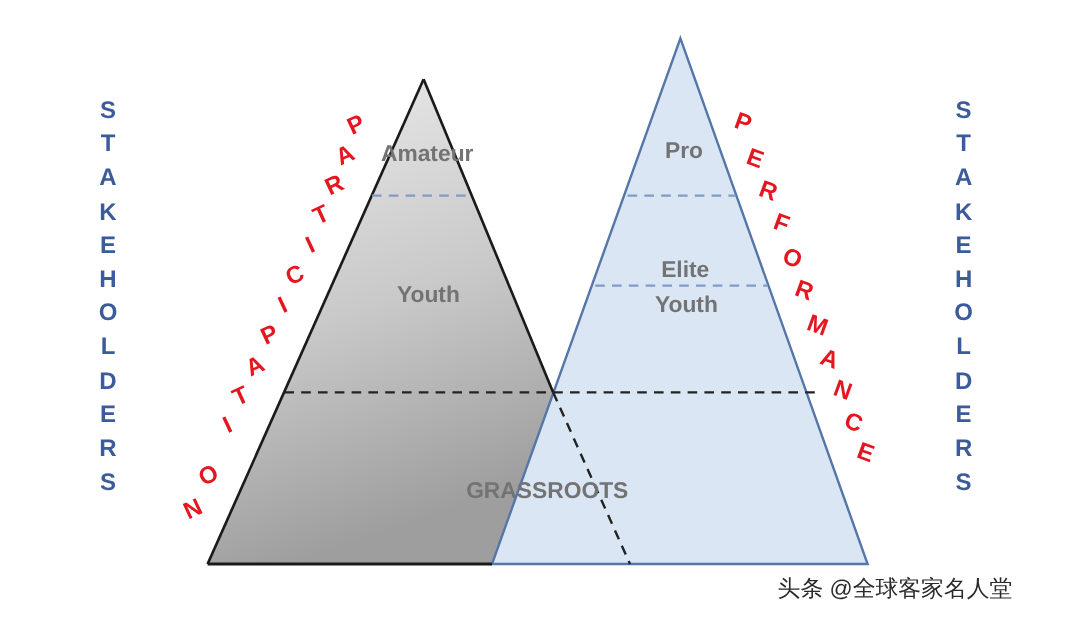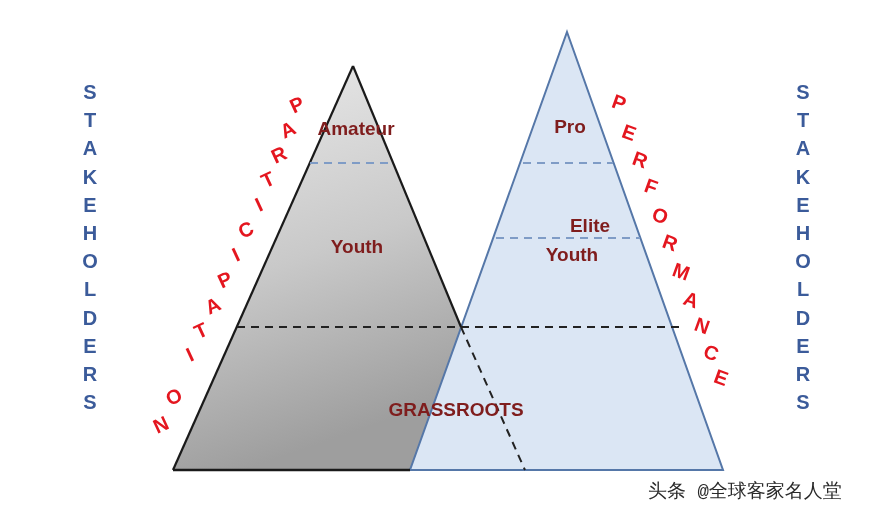--- a/index.html
+++ b/index.html
@@ -1,22 +1,22 @@
 <!DOCTYPE html>
 <html><head>
 <meta charset="utf-8">
 <style>
   html, body { margin: 0; padding: 0; background: #ffffff; }
   body { width: 894px; height: 516px; position: relative; overflow: hidden; font-family: "Liberation Sans", sans-serif; }
   #diagram { position: absolute; left: 0; top: 0; }
   .stake-col { position: absolute; top: 78px; width: 24px; display: flex; flex-direction: column; align-items: center; }
   .stake-col span { display: block; color: #3b5b9a; font-weight: bold; font-size: 20px; line-height: 28.2px; font-family: "Liberation Sans", sans-serif; }
-  .tier-label { position: absolute; font-weight: bold; color: #7f1d1d; font-size: 19px; font-family: "Liberation Sans", sans-serif; text-align: right; transform: translateX(-50%); white-space: nowrap; line-height: 22px; }
+  .tier-label { position: absolute; font-weight: bold; color: #737373; font-size: 19px; font-family: "Liberation Sans", sans-serif; text-align: right; transform: translateX(-50%); white-space: nowrap; line-height: 22px; }
   .red-letter { position: absolute; color: #e4161f; font-weight: bold; font-size: 20px; font-family: "Liberation Sans", sans-serif; transform: translate(-50%, -50%); }
-  .watermark { position: absolute; left: 648px; top: 478px; font-size: 19px; color: #2a2a2a; font-family: Liberation Mono, monospace; text-shadow: 0 0 1px #fff, 1px 1px 0 #fff; letter-spacing: 0px; }
+  .watermark { position: absolute; left: 648px; top: 478px; font-size: 19px; color: #2a2a2a; font-family: Liberation Sans, sans-serif; text-shadow: 0 0 1px #fff, 1px 1px 0 #fff; letter-spacing: 0px; }
 </style>
 </head>
 <body>
 
 <svg id="diagram" width="894" height="516" viewBox="0 0 894 516" xmlns="http://www.w3.org/2000/svg">
   <defs>
     <linearGradient id="grayGrad" x1="0" y1="0" x2="0.25" y2="1">
       <stop offset="0" stop-color="#ececec"></stop>
       <stop offset="0.55" stop-color="#c9c9c9"></stop>
       <stop offset="1" stop-color="#9e9e9e"></stop>
@@ -65,21 +65,21 @@
   <span>L</span>
   <span>D</span>
   <span>E</span>
   <span>R</span>
   <span>S</span>
 </div>
 
 <div class="tier-label" style="left:356px; top:118px;">Amateur</div>
 <div class="tier-label" style="left:357px; top:236px;">Youth</div>
 <div class="tier-label" style="left:570px; top:116px;">Pro</div>
-<div class="tier-label" style="left:571px; top:215px;margin-left:19px;">Elite</div>
+<div class="tier-label" style="left:571px; top:215px;">Elite</div>
 <div class="tier-label" style="left:572px; top:244px;">Youth</div>
 <div class="tier-label" style="left:456px; top:379px;margin-top:20px;">GRASSROOTS</div>
 
 <div>
   <span class="red-letter" style="left:297px; top:105px; transform:translate(-50%,-50%) rotate(-25deg);">P</span>
   <span class="red-letter" style="left:288px; top:130px; transform:translate(-50%,-50%) rotate(-25deg);">A</span>
   <span class="red-letter" style="left:279px; top:155px; transform:translate(-50%,-50%) rotate(-25deg);">R</span>
   <span class="red-letter" style="left:268px; top:180px; transform:translate(-50%,-50%) rotate(-25deg);">T</span>
   <span class="red-letter" style="left:259px; top:205px; transform:translate(-50%,-50%) rotate(-25deg);">I</span>
   <span class="red-letter" style="left:246px; top:230px; transform:translate(-50%,-50%) rotate(-25deg);">C</span>

